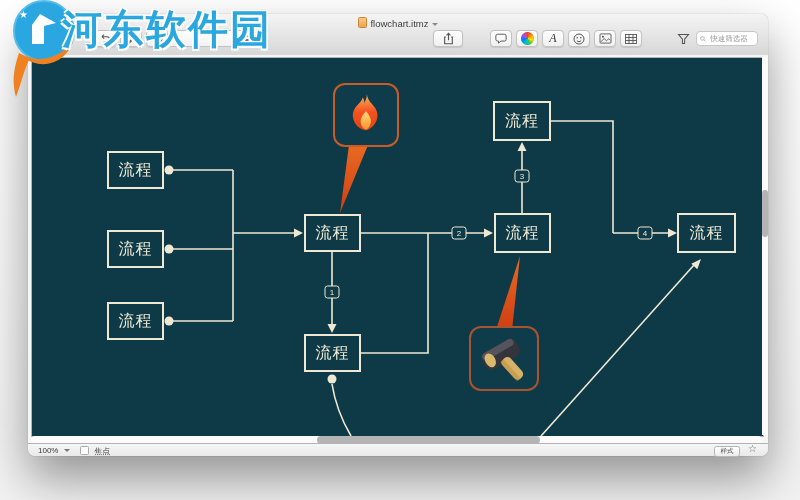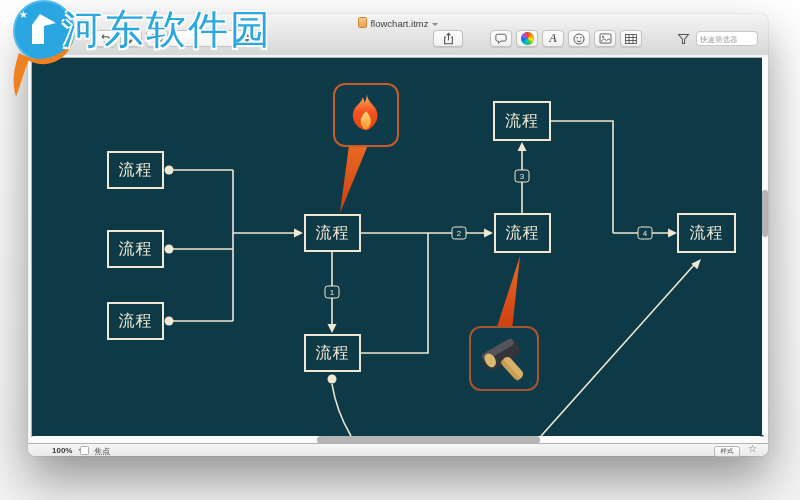--- a/index.html
+++ b/index.html
@@ -27,21 +27,21 @@
   .popup{position:absolute;left:140px;top:16px;width:86px;height:17px;box-sizing:border-box;
     border:1px solid #c2c2c2;border-radius:4px;background:linear-gradient(#fff,#f2f2f2);}
   .stepper{position:absolute;right:3px;top:2px;display:flex;flex-direction:column;gap:2px;align-items:center;}
   .tri-u{width:0;height:0;border-left:3px solid transparent;border-right:3px solid transparent;border-bottom:4px solid #777;}
   .tri-d{width:0;height:0;border-left:3px solid transparent;border-right:3px solid transparent;border-top:4px solid #777;}
   .wheel{width:13px;height:13px;border-radius:50%;
     background:conic-gradient(#ff3b30,#ff9500,#ffe600,#34c759,#00c7be,#007aff,#af52de,#ff3b30);
     box-shadow:inset 0 0 0 0.5px rgba(0,0,0,.2);}
   .font-a{font-family:"Liberation Serif","DejaVu Serif",serif;font-style:italic;font-size:12px;color:#333;}
   .search{position:absolute;left:668px;top:17px;width:62px;height:15px;box-sizing:border-box;
-    border:1px solid #c6c6c6;border-radius:4px;background:#fff;display:flex;align-items:center;padding:0 3px;gap:2px;flex-direction:column;}
+    border:1px solid #c6c6c6;border-radius:4px;background:#fff;display:flex;align-items:center;padding:0 3px;gap:2px;}
   .search input{border:0;outline:0;width:100%;font-size:7.5px;color:#333;background:transparent;
     font-family:"Liberation Sans","DejaVu Sans",sans-serif;}
   .search input::placeholder{color:#9a9a9a;}
   
   .content{position:absolute;left:0;top:41px;width:740px;height:389px;background:#f6f6f6;}
   .canvas{position:absolute;left:3px;top:2px;width:731px;height:378px;background:#0e3a48;
     border:1px solid #a9b6ba;box-sizing:content-box;overflow:hidden;}
   .canvas svg.wires{position:absolute;left:0;top:0;}
   .node{position:absolute;width:57px;height:38px;box-sizing:border-box;border:2px solid #efe8d2;
     color:#efe8d2;display:flex;align-items:center;justify-content:center;
@@ -62,21 +62,21 @@
   .statusbar{position:absolute;left:0;bottom:0;width:740px;height:12px;border-top:1px solid #b3b3b3;
     background:linear-gradient(#f6f6f6,#e9e9e9);border-radius:0 0 7px 7px;font-size:8px;color:#3a3a3a;}
   .checkbox{display:inline-block;width:7px;height:7px;border:1px solid #ababab;border-radius:1.5px;
     background:#fff;vertical-align:-1px;}
   .style-btn{position:absolute;right:28px;top:1.5px;width:24px;height:9px;border:1px solid #b5b5b5;
     border-radius:2.5px;background:linear-gradient(#fff,#ececec);font-size:6.5px;color:#444;
     display:flex;align-items:center;justify-content:center;}
   .star{position:absolute;right:11px;top:-1px;font-size:10px;color:#666;}
   
   .watermark{position:absolute;left:6px;top:0;z-index:60;pointer-events:none;}
-  .wm-title{position:absolute;left:56px;top:2px;font-size:40px;font-weight:normal;color:#2aa7df;
+  .wm-title{position:absolute;left:56px;top:2px;font-size:40px;font-weight:bold;color:#2aa7df;
     letter-spacing:2px;white-space:nowrap;
     text-shadow:-1.5px -1.5px 0 #fff,1.5px -1.5px 0 #fff,-1.5px 1.5px 0 #fff,1.5px 1.5px 0 #fff;}
   .wm-url{position:absolute;left:52px;top:46px;font-size:21px;font-weight:bold;color:#2f7d2a;
     letter-spacing:1px;white-space:nowrap;}
 </style>
 </head>
 <body>
 
 <div class="window">
 
@@ -280,21 +280,21 @@
 
     <div class="htrack">
       <div class="hthumb"></div>
     </div>
     <div class="vtrack">
       <div class="vthumb"></div>
     </div>
   </div>
 
   <div class="statusbar">
-    <span style="position:absolute;left:24px;top:1.5px;font-weight:bold;">
+    <span style="position:absolute;left:10px;top:1.5px;">
       <span>100%</span>
       <span class="caret-d" style="border-top-color:#777;"></span>
     </span>
     <span style="position:absolute;left:52px;top:1.5px;">
       <span class="checkbox"></span>
       <span style="margin-left:3px;margin-top:45px;">焦点</span>
     </span>
     <span class="style-btn">
         <span>样式</span>
       </span>

